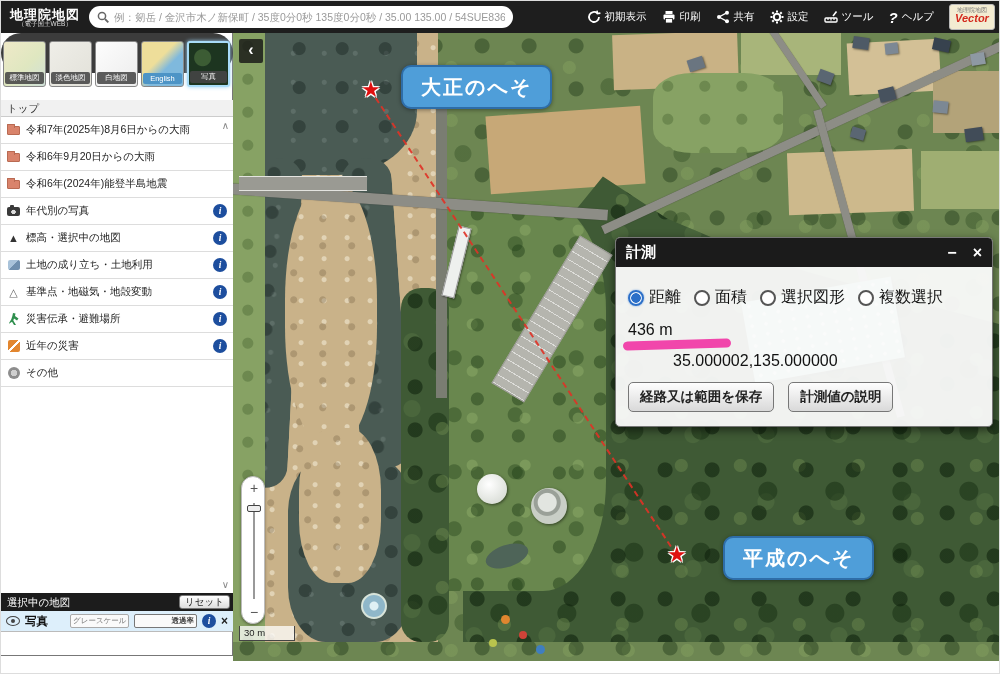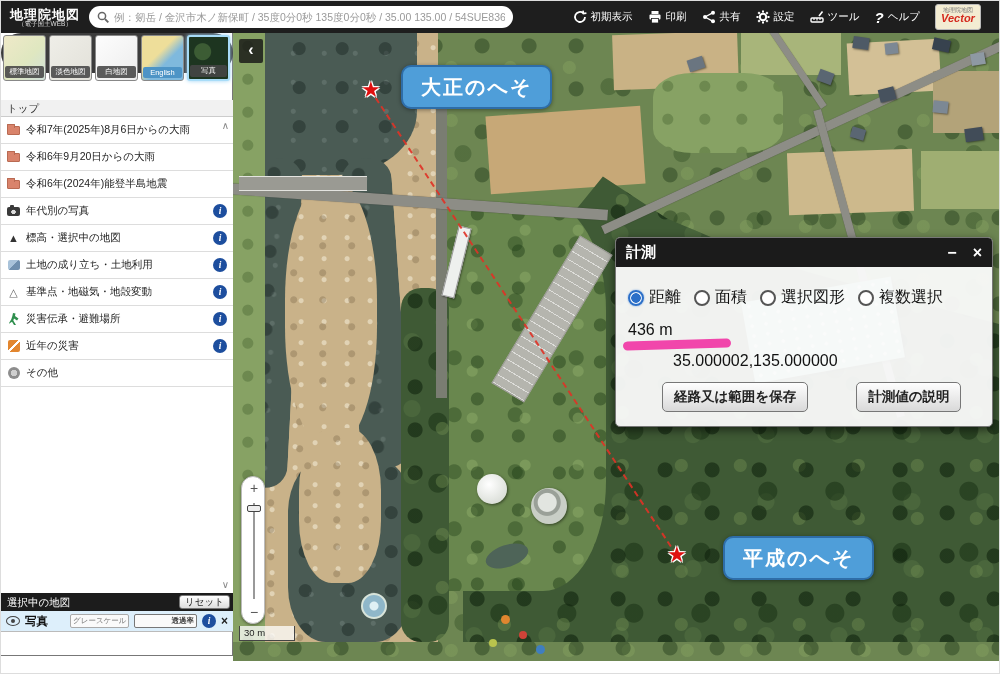--- a/index.html
+++ b/index.html
@@ -9,31 +9,31 @@
   .abs { position:absolute; }
 
   
   .header { position:absolute; left:0; top:0; width:1000px; height:32px; background:#1e1e1e; display:flex; align-items:center; z-index:40; }
   .logo { width:88px; color:#fff; text-align:center; line-height:1; padding-top:2px; }
   .logo .l1 { font-size:13px; font-weight:bold; letter-spacing:1px; }
   .logo .l2 { font-size:6.5px; color:#ddd; }
   .searchbox { display:flex; align-items:center; background:#fff; border-radius:12px; height:22px; width:424px; padding:0 8px; gap:5px; }
   .searchbox input { border:none; outline:none; flex:1; font-size:10.5px; color:#333; font-family:inherit; background:transparent; }
   .searchbox input::placeholder { color:#999; }
-  .hdr-right { margin-left:auto; display:flex; align-items:center; gap:15px; padding-right:20px; }
+  .hdr-right { margin-left:auto; display:flex; align-items:center; gap:15px; padding-right:6px; }
   .hdr-btn { display:flex; align-items:center; gap:4px; color:#fff; font-size:10.5px; cursor:pointer; white-space:nowrap; }
   .hdr-btn svg { display:block; }
   .qmark { font-size:15px; font-weight:bold; color:#fff; font-style:italic; }
   .vector-badge { width:46px; height:26px; background:#f3ecd2; border:1px solid #bbb; border-radius:3px; text-align:center; line-height:1; padding-top:2px; }
   .vector-badge .vb-top { font-size:6px; color:#777; letter-spacing:0; display:block; }
   .vector-badge .vb-main { font-size:11px; font-weight:bold; font-style:italic; color:#d42a1e; display:block; }
 
   
   .sidebar { position:absolute; left:0; top:32px; width:232px; height:623px; background:#fff; border-right:1px solid #777; border-bottom:1px solid #777; z-index:30; }
-  .thumbs { position:absolute; left:0; top:0; width:232px; height:40px; background:#3c3c3c; display:flex; gap:3px; padding:2px 2px;border-radius:22px; }
+  .thumbs { position:absolute; left:0; top:0; width:232px; height:40px; background:#3c3c3c; display:flex; gap:3px; padding:8px 2px;border-radius:22px; }
   .thumb { position:relative; width:43px; height:46px; border-radius:3px; border:1px solid #888; overflow:hidden; cursor:pointer; }
   .thumb.selected { border:2px solid #a8dcf8; box-shadow:0 0 4px #9fd4f4; }
   .thumb-label { position:absolute; left:1px; right:1px; bottom:2px; font-size:7.5px; color:#fff; background:rgba(70,70,70,.88); border-radius:2px; text-align:center; padding:1px 0; white-space:nowrap; }
   .thumb-label.en { background:#4d94c6; }
   .bg-std { background:linear-gradient(135deg,#efe9c8 0%,#dfe7c0 55%,#cfe0d8 100%); }
   .bg-pale { background:linear-gradient(135deg,#efeee8,#e2e1d9); }
   .bg-white { background:linear-gradient(135deg,#fdfdfd,#ececec); }
   .bg-en { background:linear-gradient(135deg,#eede9a 40%,#7fb9dd 60%); }
   .bg-photo { background:radial-gradient(circle at 35% 35%, #3c5c34 0 8px, #1d3520 9px), #24402a; }
   .panel-title { position:absolute; left:0; top:50px; width:232px; height:17px; background:#2d2d2d; color:#fff; font-size:11px; font-weight:bold; line-height:17px; padding-left:6px; }
@@ -118,21 +118,21 @@
   .dlg-title .win span { font-size:16px; font-weight:bold; cursor:pointer; line-height:1; }
   .dlg-body { padding:20px 12px 14px 12px; position:relative; }
   .radio-row { display:flex; align-items:center; gap:13px; }
   .radio { display:inline-flex; align-items:center; gap:5px; font-size:16px; color:#111; cursor:pointer; }
   .radio .rb { width:16px; height:16px; border-radius:50%; border:2px solid #555; background:#fff; flex:none; }
   .radio.sel .rb { border-color:#2b6fc8; background:radial-gradient(circle,#2b6fc8 0 4.5px,#e8f0fa 5px); box-shadow:0 0 2px #6fa0dd; }
   .dist-val { margin-top:13px; font-size:16px; color:#111; }
   .marker-stroke { position:absolute; left:7px; top:73px; width:108px; height:9px; background:#f03ca6; border-radius:6px; transform:rotate(-1.6deg); opacity:.95; }
   .coords { margin-top:13px; font-size:16px; color:#111;margin-left:45px; }
   .dlg-btns { margin-top:12px; display:flex; gap:14px; }
-  .dlg-btn { font-size:13.5px; font-weight:bold; color:#222; background:linear-gradient(#fefefe,#d9d9d9); border:1px solid #777; border-radius:5px; padding:5px 11px; cursor:pointer; font-family:inherit;margin-left:34px; }
+  .dlg-btn { font-size:13.5px; font-weight:bold; color:#222; background:linear-gradient(#fefefe,#d9d9d9); border:1px solid #777; border-radius:5px; padding:5px 11px; cursor:pointer; font-family:inherit; }
 
   
   .statusbar { position:absolute; left:0; top:609px; width:768px; height:19px; background:rgba(25,25,25,.82); display:flex; align-items:center; gap:6px; padding:0 8px; z-index:19; }
   .statusbar .lab { font-size:10.5px; color:#eee; white-space:nowrap; }
   .statusbar .val { font-size:12px; font-weight:bold; color:#fff; }
   .statusbar .src { font-size:9px; color:#bbb; }
   .explain-btn { position:absolute; right:5px; top:2px; height:15px; font-size:10px; line-height:13px; background:linear-gradient(#fefefe,#ddd); border:1px solid #888; border-radius:3px; padding:0 6px; color:#222; cursor:pointer; }
 </style>
 </head>
 <body>

